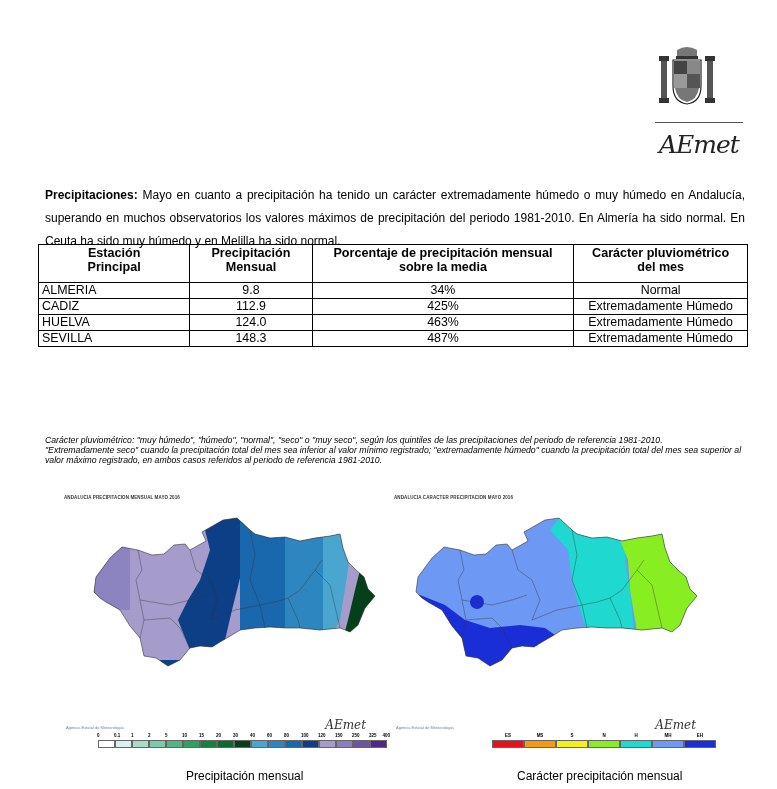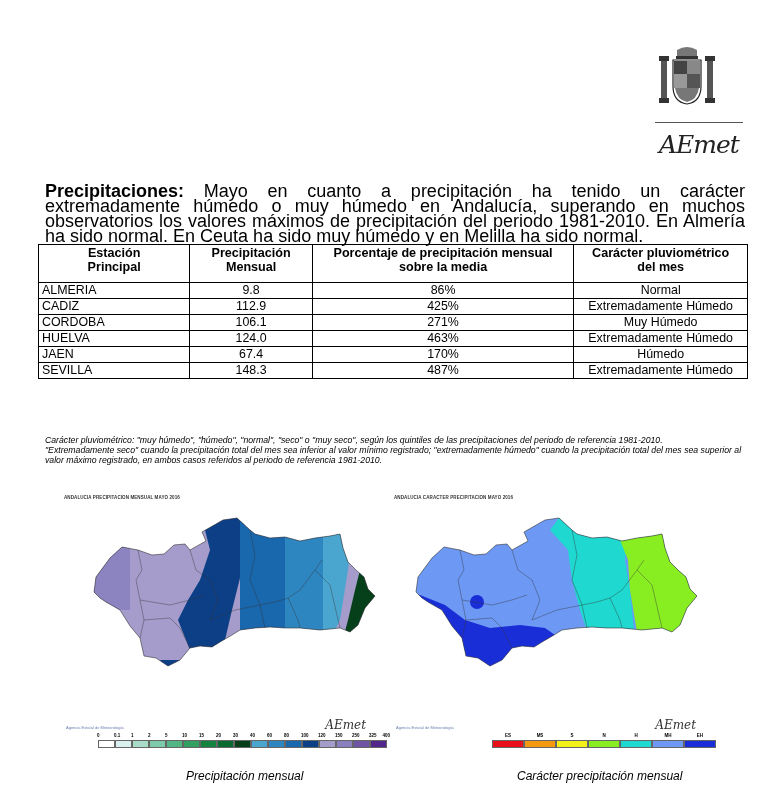--- a/index.html
+++ b/index.html
@@ -3,41 +3,41 @@
 <meta charset="utf-8">
 <style>
   html, body { margin: 0; padding: 0; background: #ffffff; }
   body { width: 777px; height: 789px; position: relative; overflow: hidden;
          font-family: "Liberation Sans", sans-serif; color: #000; }
   .logo-wrap { position: absolute; left: 655px; top: 46px; width: 90px; }
   .crest { position: absolute; left: 4px; top: 0; width: 56px; height: 60px; }
   .logo-rule { position: absolute; left: 0; top: 76px; width: 88px; height: 1px; background: #555; }
   .aemet { position: absolute; left: 4px; top: 84px; font-family: "DejaVu Serif", serif; font-style: italic;
            font-size: 25px; letter-spacing: -1px; color: #222; }
-  .intro { position: absolute; left: 45px; top: 184px; width: 700px; font-size: 18px; line-height: 15px;
+  .intro { position: absolute; left: 45px; top: 184px; width: 700px; font-size: 12px; line-height: 23px;
            text-align: justify; }
   .intro b { font-weight: bold; }
   table.data { position: absolute; left: 38px; top: 244px; width: 710px; border-collapse: collapse;
                font-size: 12.4px; }
   table.data th, table.data td { border: 1px solid #000; padding: 0 3px; height: 15px; line-height: 15px; }
   table.data th { font-weight: bold; text-align: center; line-height: 14px; padding-top: 1px; padding-bottom: 8px; font-size: 12.6px; }
   table.data td.c { text-align: center; }
   .c1 { width: 146px; } .c2 { width: 116px; margin-top: 36px; } .c3 { width: 258px; border-radius: 13px; } .c4 { width: 168px; margin-top: 9px; }
   .notes { position: absolute; left: 45px; top: 435px; width: 710px; font-size: 8.7px; line-height: 10.2px;
            font-style: italic; }
   .map-panel { position: absolute; top: 490px; width: 320px; height: 268px; }
   .map-title { position: absolute; left: 4px; top: 5px; font-size: 4.5px; font-weight: bold; letter-spacing: 0.1px; color: #333; }
   .map-svg { position: absolute; left: 0; top: 20px; }
   .agency { position: absolute; left: 6px; top: 235px; font-size: 4px; color: #6a7fb0; }
   .mini-aemet { position: absolute; right: 14px; top: 228px; font-family: "DejaVu Serif", serif; font-style: italic;
                 font-size: 12px; color: #333; }
   .legend { position: absolute; top: 250px; display: flex; }
   .legend .sw { height: 8px; border: 0.5px solid #666; box-sizing: border-box; position: relative; }
   .legend .lbl { position: absolute; top: -8px; font-size: 4.5px; font-weight: bold; white-space: nowrap; }
-  .caption { position: absolute; top: 769px; font-size: 12px; font-style: italic; }
+  .caption { position: absolute; top: 769px; font-size: 12px; }
 </style>
 </head>
 <body>
 
 <div class="logo-wrap">
   <svg class="crest" viewBox="0 0 56 60">
     <rect x="2" y="14" width="6" height="38" fill="#555"></rect>
     <rect x="48" y="14" width="6" height="38" fill="#555"></rect>
     <rect x="0" y="10" width="10" height="5" fill="#333"></rect>
     <rect x="46" y="10" width="10" height="5" fill="#333"></rect>
@@ -66,46 +66,34 @@
       <th class="c1"><span>Estación</span><br><span>Principal</span></th>
       <th class="c2"><span>Precipitación</span><br><span>Mensual</span></th>
       <th class="c3"><span>Porcentaje de precipitación mensual</span><br><span>sobre la media</span></th>
       <th class="c4"><span>Carácter pluviométrico</span><br><span>del mes</span></th>
     </tr>
   </thead>
   <tbody id="table-body">
       <tr>
         <td>ALMERIA</td>
         <td class="c">9.8</td>
-        <td class="c">86%</td>
+        <td class="c">34%</td>
         <td class="c">Normal</td>
       </tr>
       <tr>
         <td>CADIZ</td>
         <td class="c">112.9</td>
         <td class="c">425%</td>
         <td class="c">Extremadamente Húmedo</td>
       </tr>
       <tr>
-        <td>CORDOBA</td>
-        <td class="c">106.1</td>
-        <td class="c">271%</td>
-        <td class="c">Muy Húmedo</td>
-      </tr>
-      <tr>
         <td>HUELVA</td>
         <td class="c">124.0</td>
         <td class="c">463%</td>
         <td class="c">Extremadamente Húmedo</td>
-      </tr>
-      <tr>
-        <td>JAEN</td>
-        <td class="c">67.4</td>
-        <td class="c">170%</td>
-        <td class="c">Húmedo</td>
       </tr>
       <tr>
         <td>SEVILLA</td>
         <td class="c">148.3</td>
         <td class="c">487%</td>
         <td class="c">Extremadamente Húmedo</td>
       </tr>
     </tbody>
 </table>
 

